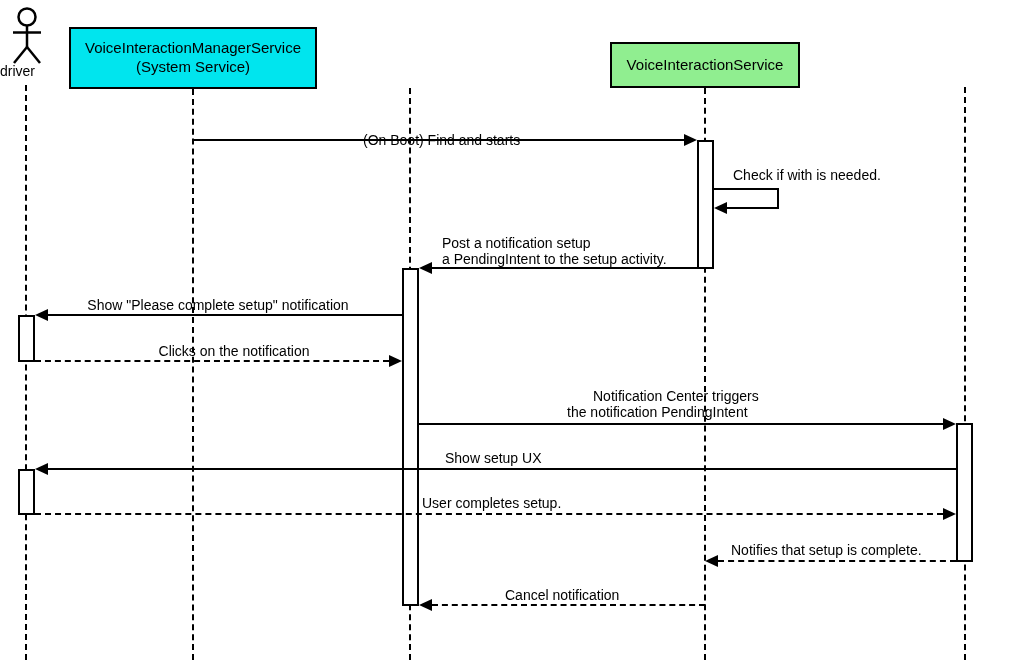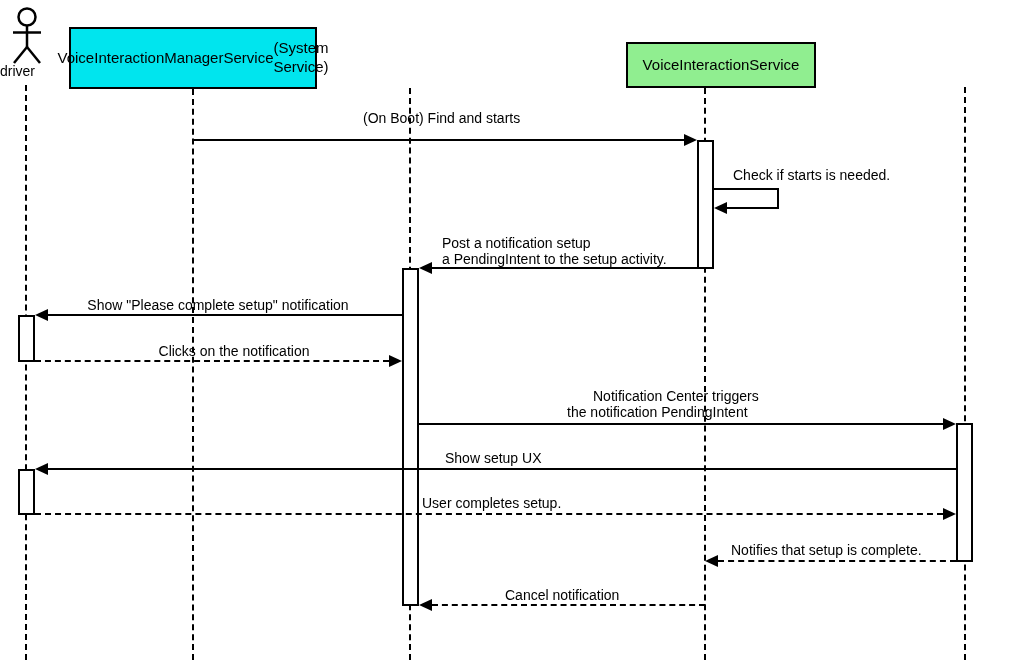--- a/index.html
+++ b/index.html
@@ -3,25 +3,25 @@
 <meta charset="utf-8">
 <style>
   html,body{margin:0;padding:0;background:#ffffff;}
   .canvas{
     position:relative;width:1035px;height:664px;background:#ffffff;
     font-family:"Liberation Sans",sans-serif;color:#000;overflow:hidden;
   }
   .lifeline{position:absolute;width:0;border-left:2px dashed #000;}
   .pbox{
     position:absolute;box-sizing:border-box;border:2px solid #000;
-    display:flex;flex-direction:row;align-items:center;justify-content:center;
+    display:flex;flex-direction:column;align-items:center;justify-content:center;
     text-align:center;font-size:15px;line-height:1.25;
   }
   .cyan{background:#00e5ee;}
-  .green{background:#90ee90;margin-left:16px;}
+  .green{background:#90ee90;}
   .bar{position:absolute;box-sizing:border-box;width:17px;border:2px solid #000;background:#ffffff;}
   .mline{position:absolute;height:0;border-top:2px solid #000;}
   .mline.dashed{border-top-style:dashed;}
   .vline{position:absolute;width:0;border-left:2px solid #000;}
   .ah-r{position:absolute;width:0;height:0;border-top:6px solid transparent;border-bottom:6px solid transparent;border-left:13px solid #000;}
   .ah-l{position:absolute;width:0;height:0;border-top:6px solid transparent;border-bottom:6px solid transparent;border-right:13px solid #000;}
   .mlabel{position:absolute;font-size:14px;line-height:16px;white-space:nowrap;}
   .center{text-align:center;}
   .actor-label{position:absolute;font-size:14px;}
 </style>
@@ -55,27 +55,27 @@
     <span>VoiceInteractionService</span>
   </div>
 
   <div class="bar" style="left:697px;top:140px;height:129px"></div>
   <div class="bar" style="left:402px;top:268px;height:338px"></div>
   <div class="bar" style="left:18px;top:315px;height:47px"></div>
   <div class="bar" style="left:18px;top:469px;height:46px"></div>
   <div class="bar" style="left:956px;top:423px;height:139px"></div>
 
   <div>
-    <div class="mlabel" style="left:363px;top:110px">(On Boot) Find and starts</div>
+    <div class="mlabel" style="left:363px;top:132px">(On Boot) Find and starts</div>
     <div class="mline" style="left:193px;top:139px;width:491px"></div>
     <div class="ah-r" style="left:684px;top:134px"></div>
   </div>
 
   <div>
-    <div class="mlabel" style="left:733px;top:167px">Check if starts is needed.</div>
+    <div class="mlabel" style="left:733px;top:167px">Check if with is needed.</div>
     <div class="mline" style="left:714px;top:188px;width:65px"></div>
     <div class="vline" style="left:777px;top:188px;height:21px"></div>
     <div class="mline" style="left:727px;top:207px;width:52px"></div>
     <div class="ah-l" style="left:714px;top:202px"></div>
   </div>
 
   <div>
     <div class="mlabel" style="left:442px;top:235px">Post a notification setup</div>
     <div class="mlabel" style="left:442px;top:251px">a PendingIntent to the setup activity.</div>
     <div class="mline" style="left:432px;top:267px;width:265px"></div>

